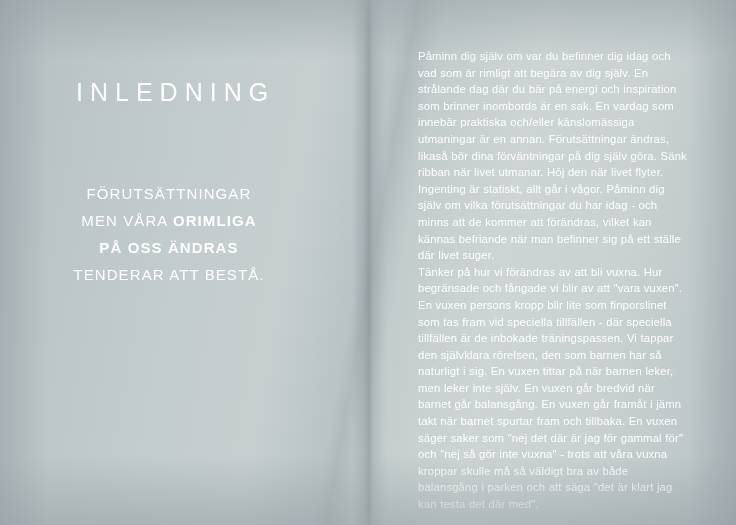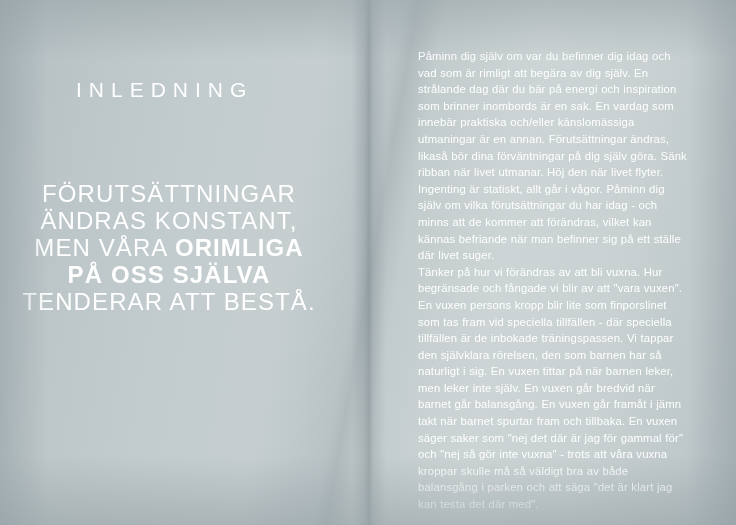--- a/index.html
+++ b/index.html
@@ -86,34 +86,34 @@
     height: 525px;
     box-sizing: border-box;
     padding: 0;
   }
 
   .chapter-title {
     position: absolute;
     left: 76px;
     top: 78px;
     color: #ffffff;
-    font-size: 21px;
+    font-size: 25px;
     letter-spacing: 7px;
     font-weight: 400;
     white-space: nowrap;
   }
 
   .pull-quote {
     position: absolute;
     left: 0;
     right: 30px;
     top: 180px;
     text-align: center;
     color: #ffffff;
-    font-size: 24px;
+    font-size: 15px;
     line-height: 27px;
     letter-spacing: 1.1px;
     font-weight: 400;
   }
   .pull-quote .line {
     display: block;
     white-space: nowrap;
   }
   .pull-quote .bold {
     font-weight: 700;
@@ -146,23 +146,22 @@
 </head>
 <body>
 
 <div id="page">
 
   <div class="page-left">
     <div class="chapter-title">INLEDNING</div>
 
     <div class="pull-quote">
       <span class="line">FÖRUTSÄTTNINGAR</span>
-      <span class="line">ÄNDRAS KONSTANT,</span>
       <span class="line"><span>MEN VÅRA </span><span class="bold">ORIMLIGA</span></span>
-      <span class="line"><span class="bold">PÅ OSS SJÄLVA</span></span>
+      <span class="line"><span class="bold">PÅ OSS ÄNDRAS</span></span>
       <span class="line">TENDERAR ATT BESTÅ.</span>
     </div>
   </div>
 
   <div class="page-right">
     <p class="body-para">Påminn dig själv om var du befinner dig idag och vad som är rimligt att begära av dig själv. En strålande dag där du bär på energi och inspiration som brinner inombords är en sak. En vardag som innebär praktiska och/eller känslomässiga utmaningar är en annan. Förutsättningar ändras, likaså bör dina förväntningar på dig själv göra. Sänk ribban när livet utmanar. Höj den när livet flyter. Ingenting är statiskt, allt går i vågor. Påminn dig själv om vilka förutsättningar du har idag - och minns att de kommer att förändras, vilket kan kännas befriande när man befinner sig på ett ställe där livet suger.</p>
     <p class="body-para">Tänker på hur vi förändras av att bli vuxna. Hur begränsade och fångade vi blir av att "vara vuxen". En vuxen persons kropp blir lite som finporslinet som tas fram vid speciella tillfällen - där speciella tillfällen är de inbokade träningspassen. Vi tappar den självklara rörelsen, den som barnen har så naturligt i sig. En vuxen tittar på när barnen leker, men leker inte själv. En vuxen går bredvid när barnet går balansgång. En vuxen går framåt i jämn takt när barnet spurtar fram och tillbaka. En vuxen säger saker som "nej det där är jag för gammal för" och "nej så gör inte vuxna" - trots att våra vuxna kroppar skulle må så väldigt bra av både balansgång i parken och att säga "det är klart jag kan testa det där med".</p>
   </div>
 
   <div class="gutter"></div>

